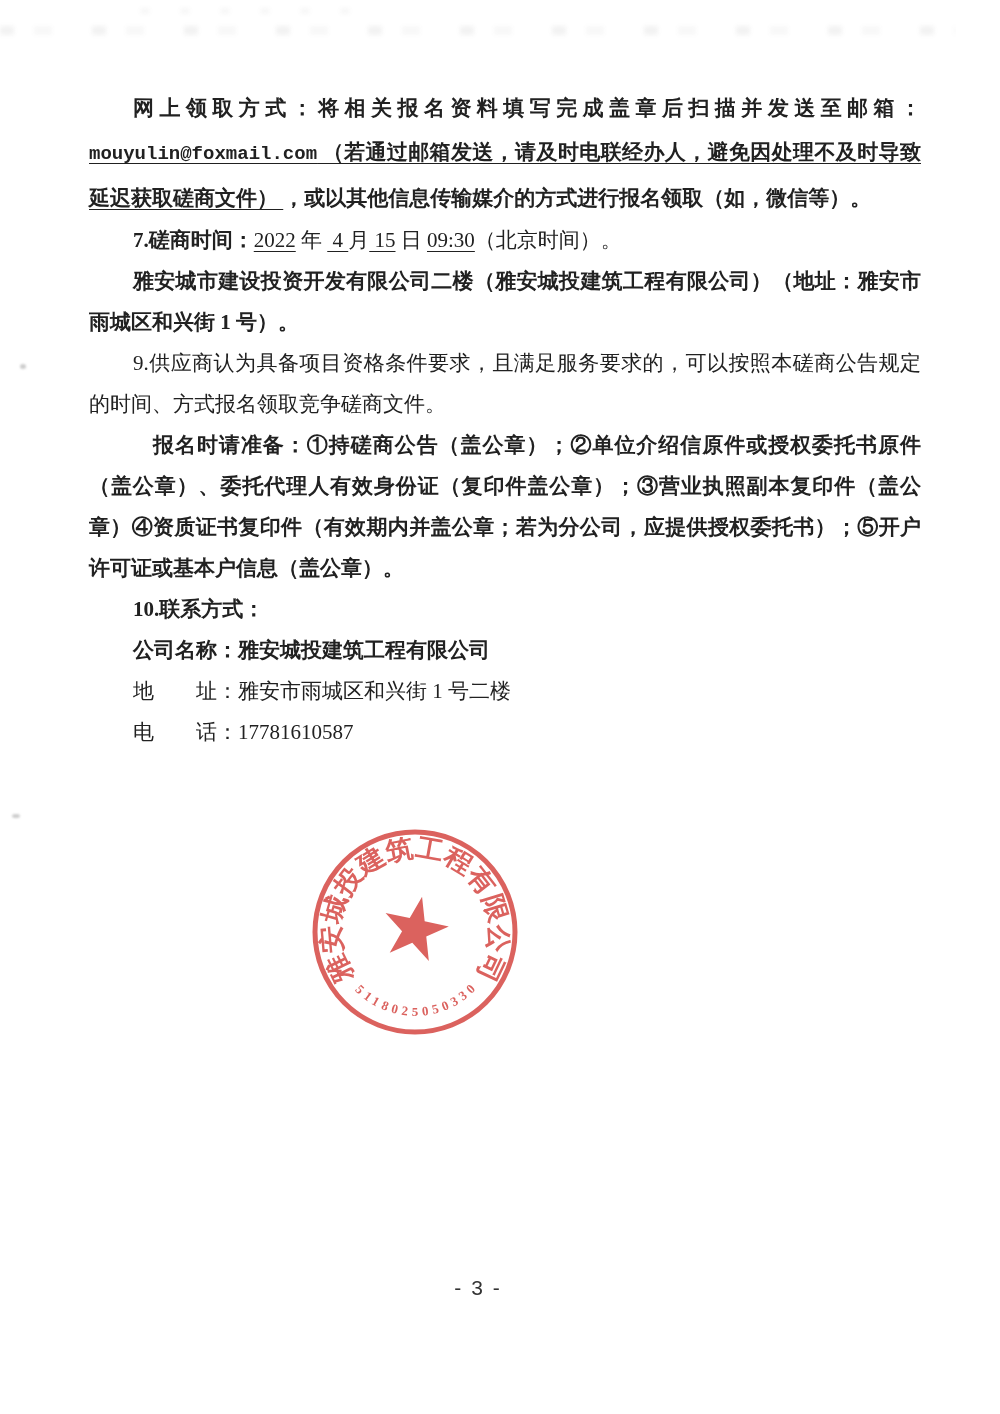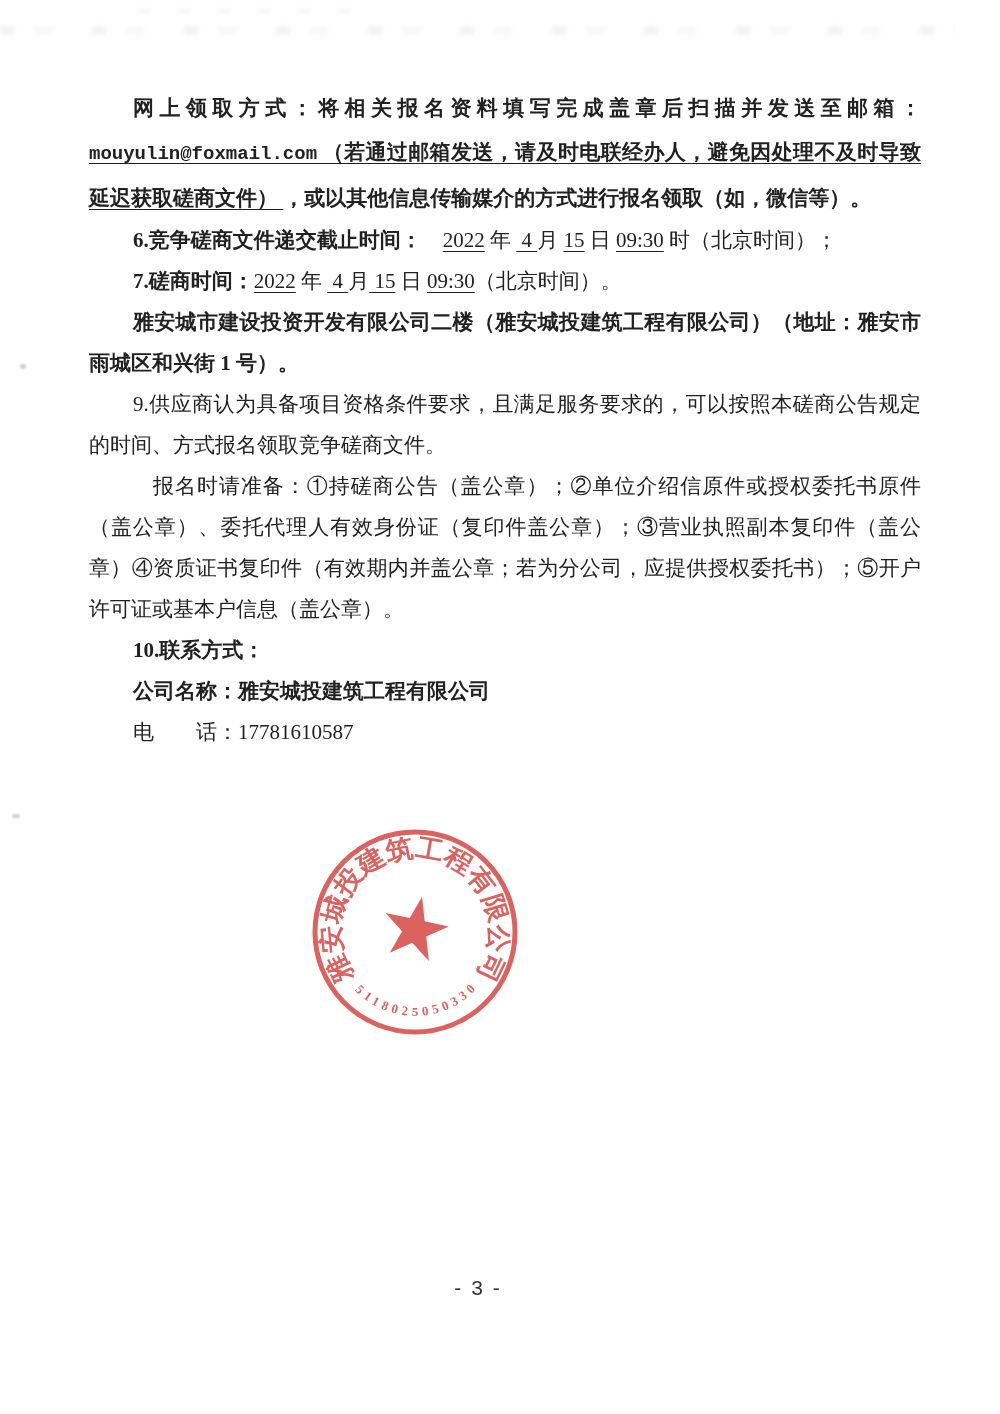--- a/index.html
+++ b/index.html
@@ -25,21 +25,21 @@
   .speck.s1{left:20px;top:364px;width:6px;height:5px;}
   .speck.s2{left:12px;top:814px;width:8px;height:4px;}
 
   .doc{position:absolute;left:89px;top:86px;width:832px;}
   p.para{
     margin:0;font-size:21px;line-height:41px;
     text-align:justify;text-justify:inter-character;
   }
   p.p1{line-height:44px;}
   .ind2{text-indent:44px;}
-  .ind3{text-indent:64px;}
+  .ind3{text-indent:64px;font-weight:bold;}
   .gap{margin-top:5px;font-family:Liberation Serif, serif;}
   .b{font-weight:bold;}
   .u{text-decoration:underline;text-underline-offset:4px;text-decoration-thickness:1.4px;}
   .mono{font-family:"Liberation Mono","DejaVu Sans Mono",monospace;font-size:19px;}
 
   .stamp{
     position:absolute;left:300px;top:817px;width:230px;height:230px;
     mix-blend-mode:multiply;opacity:.92;
   }
   .stamp text{font-family:"Liberation Serif","DejaVu Serif",serif;font-weight:bold;}
@@ -55,27 +55,27 @@
 
 <div class="page">
 
   <div class="noise"></div>
   <div class="noise2"></div>
   <div class="speck s1"></div>
   <div class="speck s2"></div>
 
   <div class="doc">
       <p class="para ind2 p1"><span class="b">网上领取方式：将相关报名资料填写完成盖章后扫描并发送至邮箱：</span><span class="b u mono">mouyulin@foxmail.com</span><span class="b u">&nbsp;（若通过邮箱发送，请及时电联经办人，避免因处理不及时导致延迟获取磋商文件）&nbsp;</span><span class="b">，或以其他信息传输媒介的方式进行报名领取（如，微信等）。</span></p>
-      <p class="para ind2"><span class="b">6.竞争磋商文件递交截止时间：</span><span>　</span><span class="u">2022</span><span> 年 </span><span class="u">&nbsp;4&nbsp;</span><span>月 </span><span class="u">15</span><span> 日 </span><span class="u">09:30</span><span> 时（北京时间）；</span></p>
       <p class="para ind2"><span class="b">7.磋商时间：</span><span class="u">2022</span><span> 年 </span><span class="u">&nbsp;4&nbsp;</span><span>月</span><span class="u">&nbsp;15</span><span> 日 </span><span class="u">09:30</span><span>（北京时间）。</span></p>
       <p class="para ind2"><span class="b">雅安城市建设投资开发有限公司二楼（雅安城投建筑工程有限公司）（地址：雅安市雨城区和兴街 1 号）。</span></p>
       <p class="para ind2 gap"><span>9.供应商认为具备项目资格条件要求，且满足服务要求的，可以按照本磋商公告规定的时间、方式报名领取竞争磋商文件。</span></p>
       <p class="para ind3"><span>报名时请准备：①持磋商公告（盖公章）；②单位介绍信原件或授权委托书原件（盖公章）、委托代理人有效身份证（复印件盖公章）；③营业执照副本复印件（盖公章）④资质证书复印件（有效期内并盖公章；若为分公司，应提供授权委托书）；⑤开户许可证或基本户信息（盖公章）。</span></p>
       <p class="para ind2"><span class="b">10.联系方式：</span></p>
       <p class="para ind2 gap"><span class="b">公司名称：</span><span class="b">雅安城投建筑工程有限公司</span></p>
+      <p class="para ind2 gap"><span>地　　址：雅安市雨城区和兴街 1 号二楼</span></p>
       <p class="para ind2 gap"><span>电　　话：</span><span>17781610587</span></p>
     </div>
 
   <svg class="stamp" viewBox="0 0 230 230" xmlns="http://www.w3.org/2000/svg">
     <defs>
       <path id="arcTop" d="M 55.9 161.2 A 75 75 0 1 1 174.1 161.2" fill="none"></path>
       <path id="arcBottom" d="M 50.7 169 A 84 84 0 0 0 179.3 169" fill="none"></path>
     </defs>
     <circle cx="115" cy="115" r="100" fill="none" stroke-width="5" stroke="#d85450"></circle>
     <polygon transform="translate(115 113) rotate(12)" points="0,-34 7.64,-10.52 32.34,-10.51 12.36,4.02 19.99,27.51 0,13 -19.99,27.51 -12.36,4.02 -32.34,-10.51 -7.64,-10.52" fill="#d85450"></polygon>

